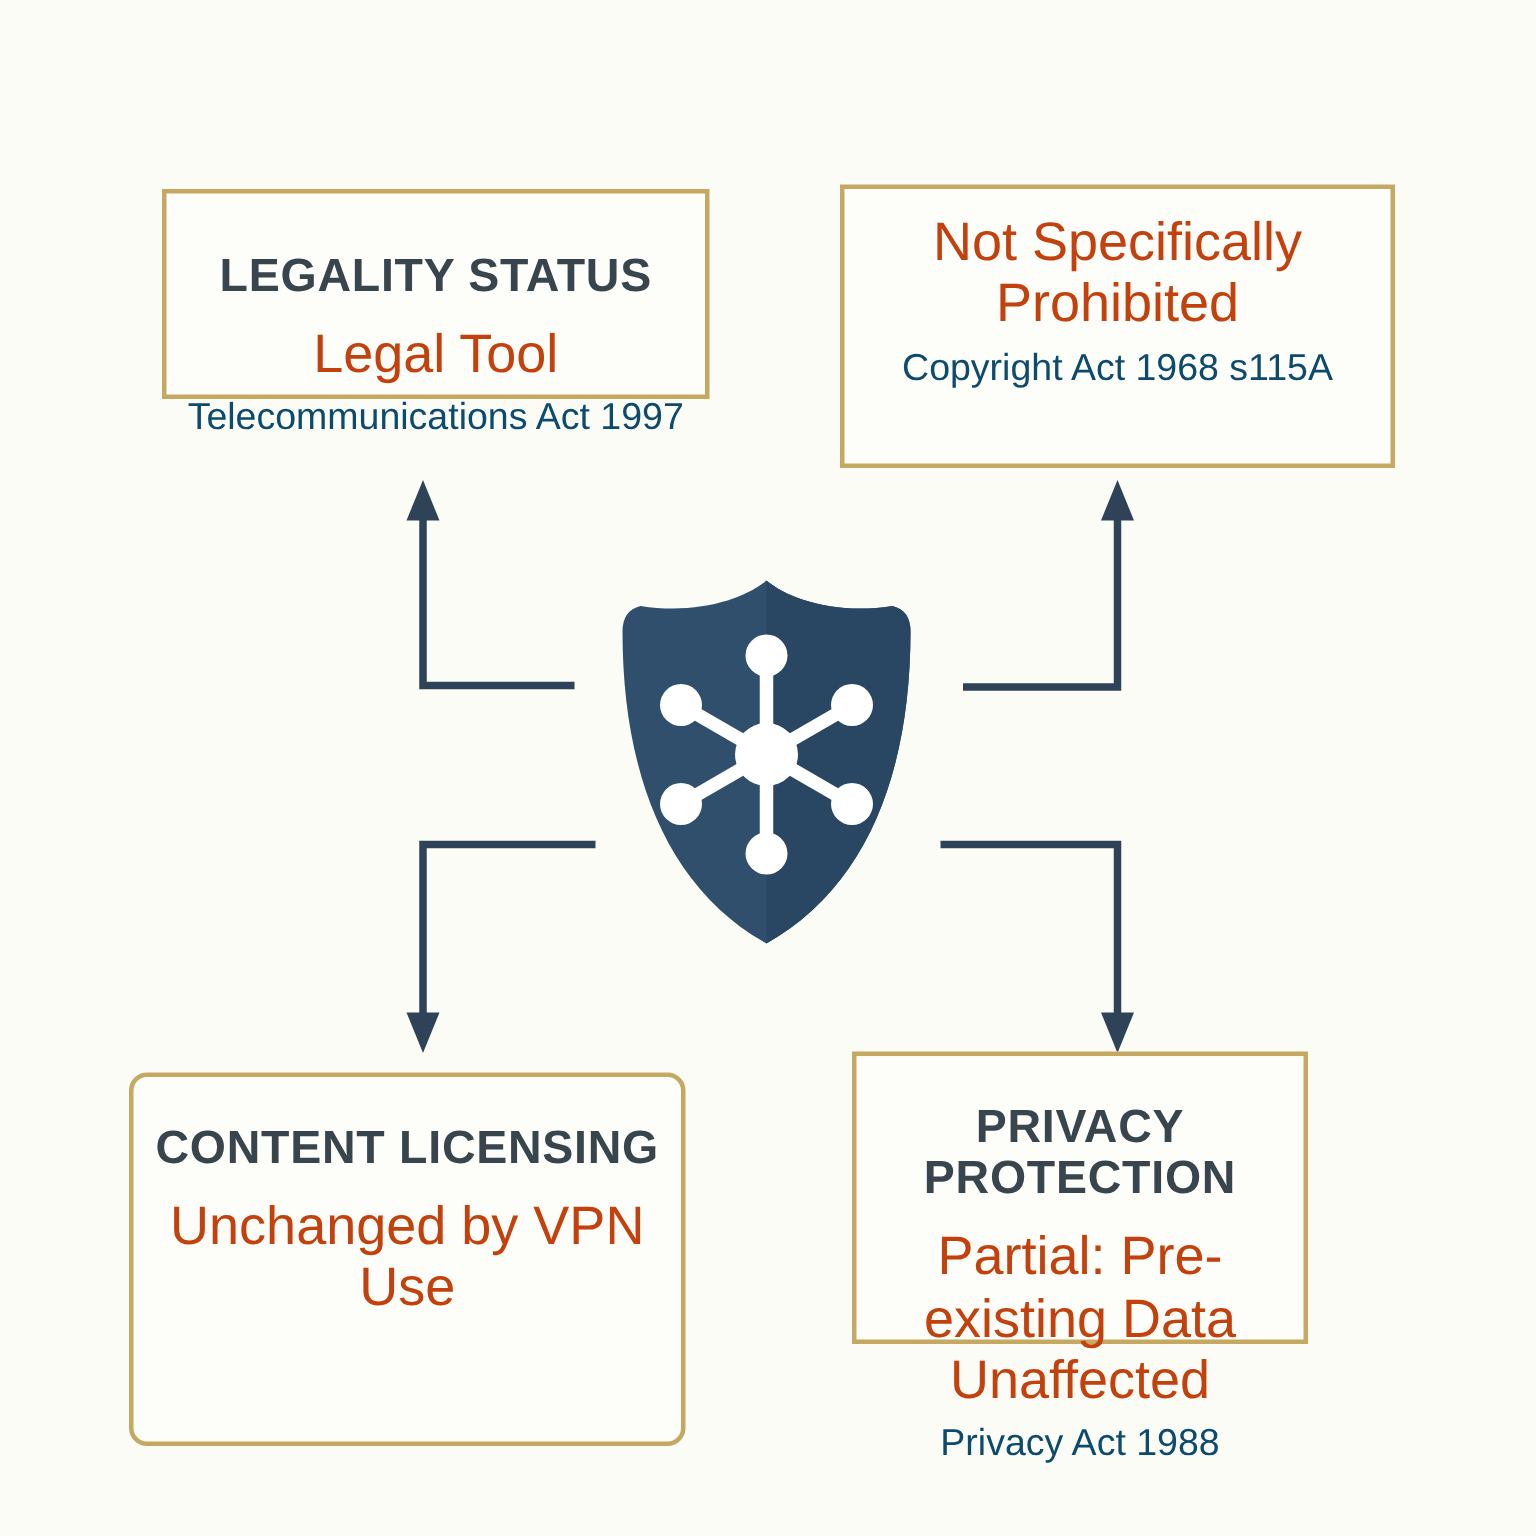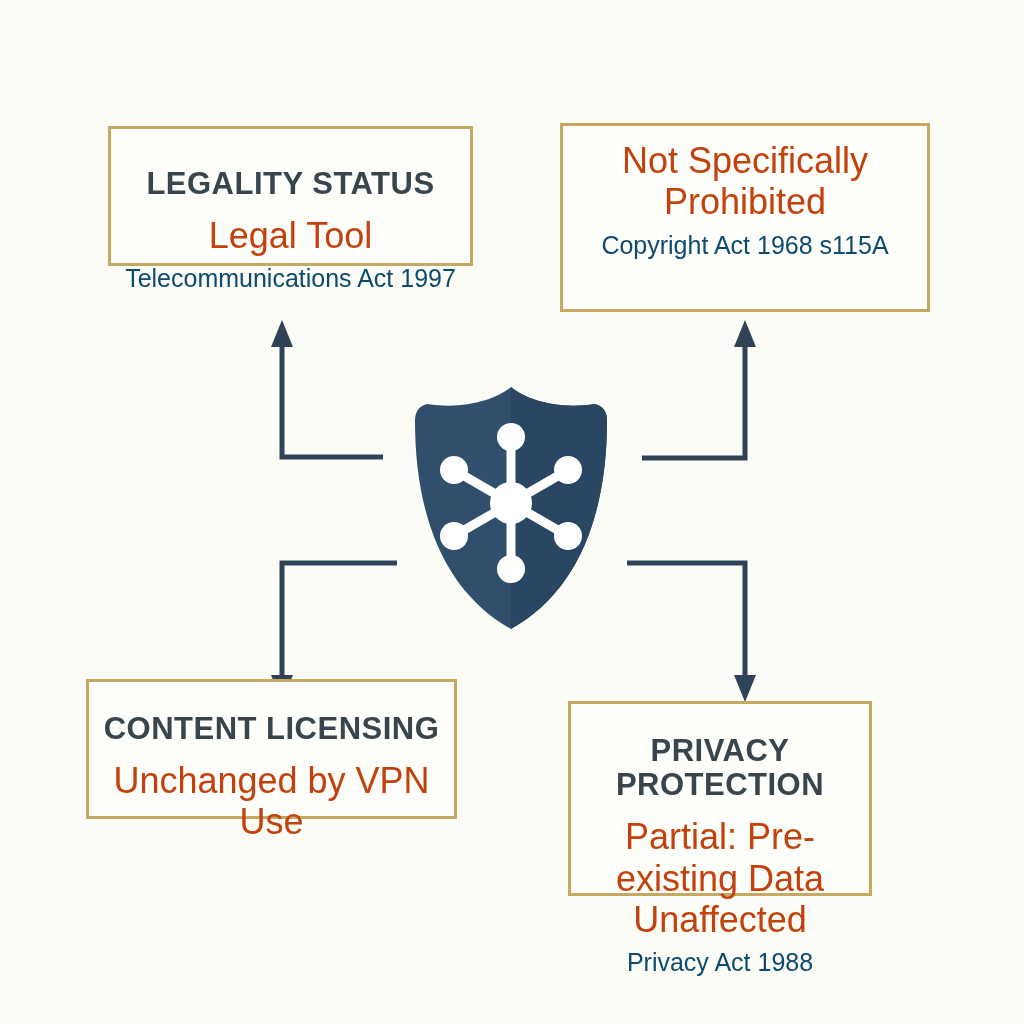--- a/index.html
+++ b/index.html
@@ -28,21 +28,21 @@
     position: absolute;
     z-index: 2;
     box-sizing: border-box;
     border: 3px solid #c5a963;
     background: #fdfdf9;
     text-align: center;
     color: #39454d;
   }
   .card--tl { left: 108px;  top: 126px; width: 365px; height: 140px; }
   .card--tr { left: 560px; top: 123px; width: 370px; height: 189px; }
-  .card--bl { left: 86px;  top: 679px; width: 371px; height: 140px; }
+  .card--bl { left: 86px;  top: 715px; width: 371px; height: 249px; border-radius: 12px; }
   .card--br { left: 568px; top: 701px; width: 304px; height: 195px; }
   .card-heading {
     margin-top: 38px;
     font-size: 31px;
     font-weight: bold;
     letter-spacing: 0.5px;
     color: #39454d;
     line-height: 1.1;
   }
   .card--bottom .card-heading {

